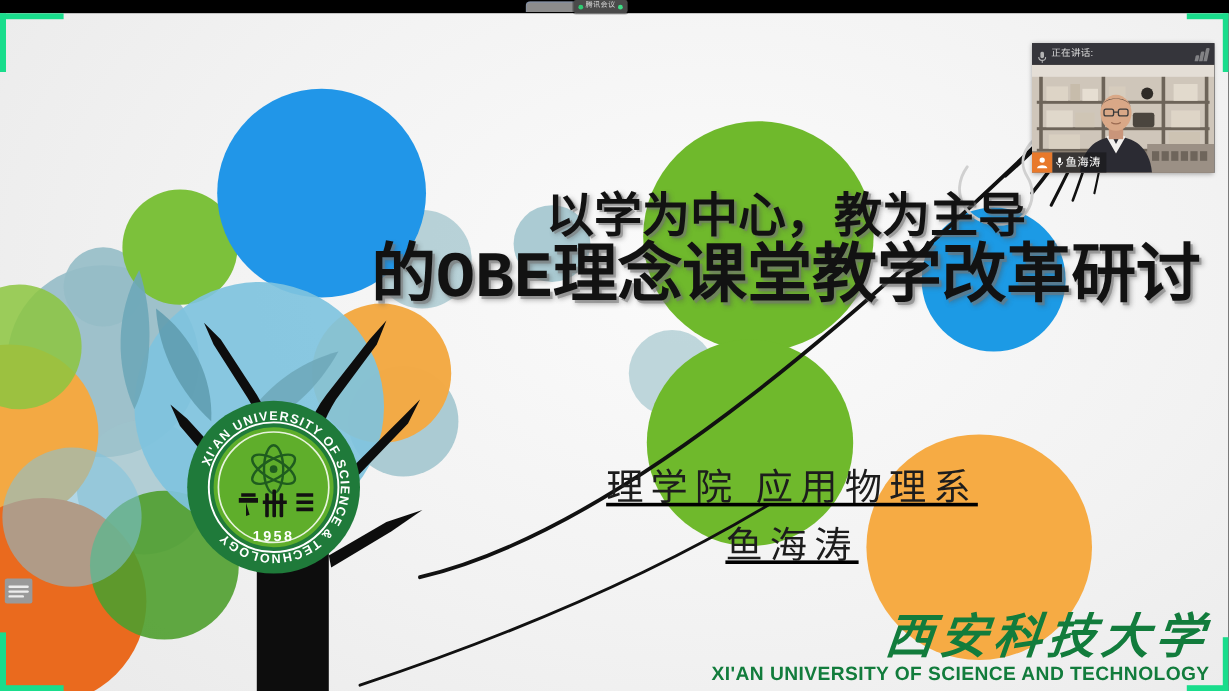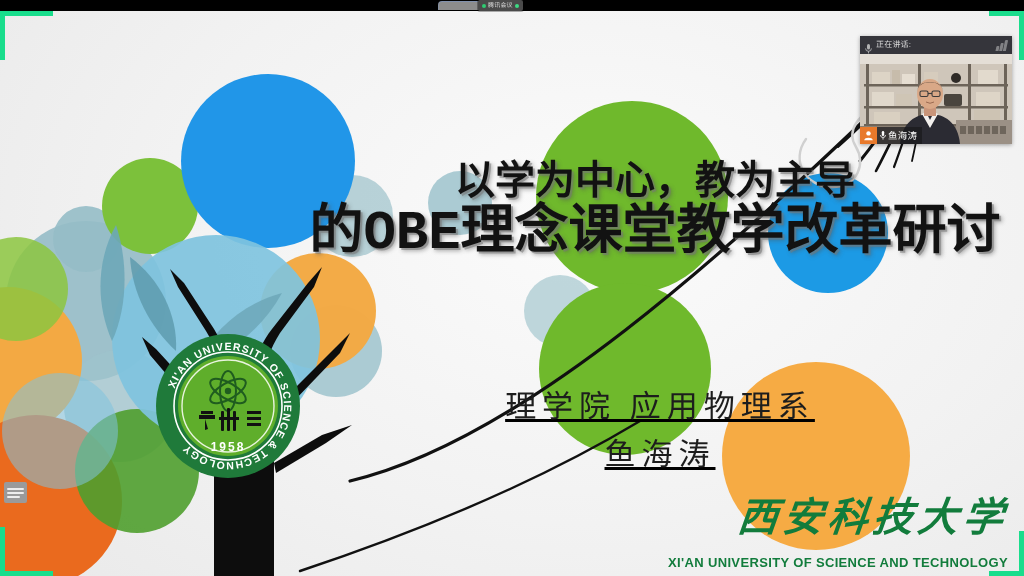--- a/index.html
+++ b/index.html
@@ -187,27 +187,27 @@
     line-height: 42px;
     font-weight: 700;
     font-style: italic;
     color: #127c3c;
     letter-spacing: 5px;
     white-space: nowrap;
     transform: skewX(-6deg);
   }
   .wordmark-en {
     font-family: "Liberation Sans", "DejaVu Sans", sans-serif;
-    font-size: 13px;
+    font-size: 16px;
     line-height: 14px;
     font-weight: 700;
     color: #127c3c;
     letter-spacing: .35px;
     white-space: nowrap;
-    margin-top: 17px;
+    margin-top: 4px;
   }
 
   
   .edge-list-icon {
     position: absolute;
     left: 4px; top: 471px;
     width: 23px; height: 21px;
     background: #9a9a9a;
     border-radius: 2px;
     z-index: 24;

